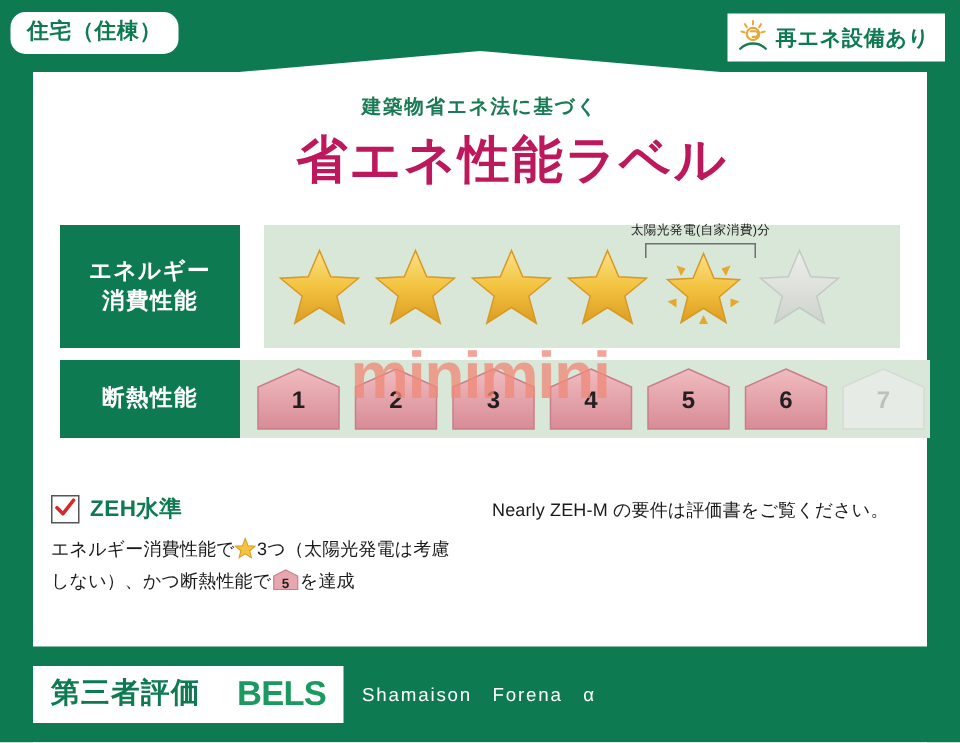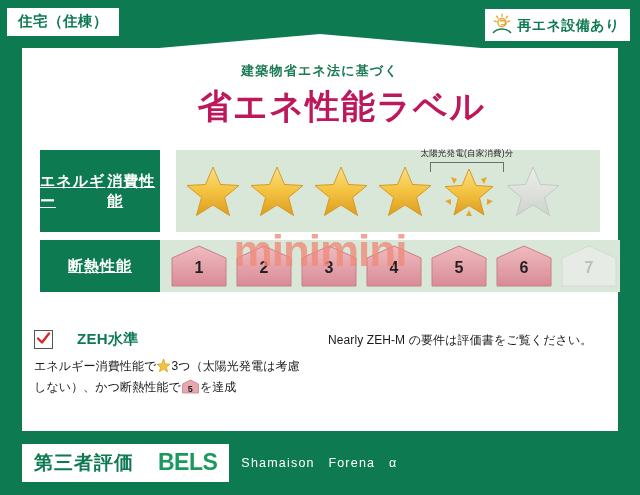--- a/index.html
+++ b/index.html
@@ -35,20 +35,21 @@
     clip-path:polygon(0% 26px, 50% 0%, 100% 26px, 100% 100%, 0% 100%);
   }
   
   .house-tag{
     position:absolute;left:7px;top:8px;
     background:#ffffff;
     padding:6px 11px 7px 11px;
     font-size:14.5px;font-weight:bold;color:#0e7a52;
     letter-spacing:.5px;line-height:1;
     z-index:6;
+    border-radius:10px;
   }
   
   .reene-badge{
     position:absolute;right:10px;top:9px;
     background:#ffffff;
     padding:4px 10px 4px 6px;
     display:flex;align-items:center;gap:0;
     z-index:6;
   }
   .reene-badge .txt{
@@ -67,22 +68,22 @@
     font-size:34px;font-weight:bold;color:#be185d;letter-spacing:1.5px;padding-left:43px;
   }
   
   .rows{
     position:absolute;left:40px;right:40px;top:150px;z-index:4;
   }
   .perf-row{display:flex;align-items:stretch;margin-bottom:8px;}
   .row-label{
     width:120px;flex:0 0 120px;
     background:#0e7a52;color:#ffffff;
-    display:flex;flex-direction:row;align-items:center;justify-content:center;
-    font-size:15px;font-weight:bold;letter-spacing:1px;line-height:1.35;text-decoration:underline;
+    display:flex;flex-direction:column;align-items:center;justify-content:center;
+    font-size:15px;font-weight:bold;letter-spacing:1px;line-height:1.35;
   }
   .row-body{
     flex:1;background:#d9e7d8;position:relative;
     display:flex;align-items:center;
   }
   .row-energy .row-label{height:82px;}
   .row-energy .row-body{height:82px;margin-left:16px;}
   .row-insul .row-label{height:52px;}
   .row-insul .row-body{height:52px;}
   
@@ -112,21 +113,21 @@
   .watermark{
     position:absolute;left:0;right:0;top:226px;text-align:center;
     font-size:44px;font-weight:bold;color:#f08a7a;opacity:.78;
     letter-spacing:-1px;z-index:5;pointer-events:none;
   }
   
   .cols{
     position:absolute;left:34px;right:34px;top:330px;display:flex;gap:16px;z-index:4;
   }
   .col{flex:1;}
-  .col-head{display:flex;align-items:flex-start;gap:24px;margin-bottom:7px;}
+  .col-head{display:flex;align-items:flex-start;gap:7px;margin-bottom:7px;}
   .chk{
     width:17px;height:17px;flex:0 0 17px;border:1.5px solid #555555;background:#fff;
     position:relative;
   }
   .chk svg{position:absolute;left:1px;top:0;width:15px;height:15px;}
   .col-title{font-size:15px;font-weight:bold;color:#0e7a52;letter-spacing:.3px;}
   .col-body{font-size:12px;color:#1a1a1a;line-height:1.75;letter-spacing:.1px;}
   .inline-star{display:inline-block;width:15px;height:15px;vertical-align:-3px;}
   .inline-house{
     display:inline-block;width:19px;height:15px;vertical-align:-3px;position:relative;

